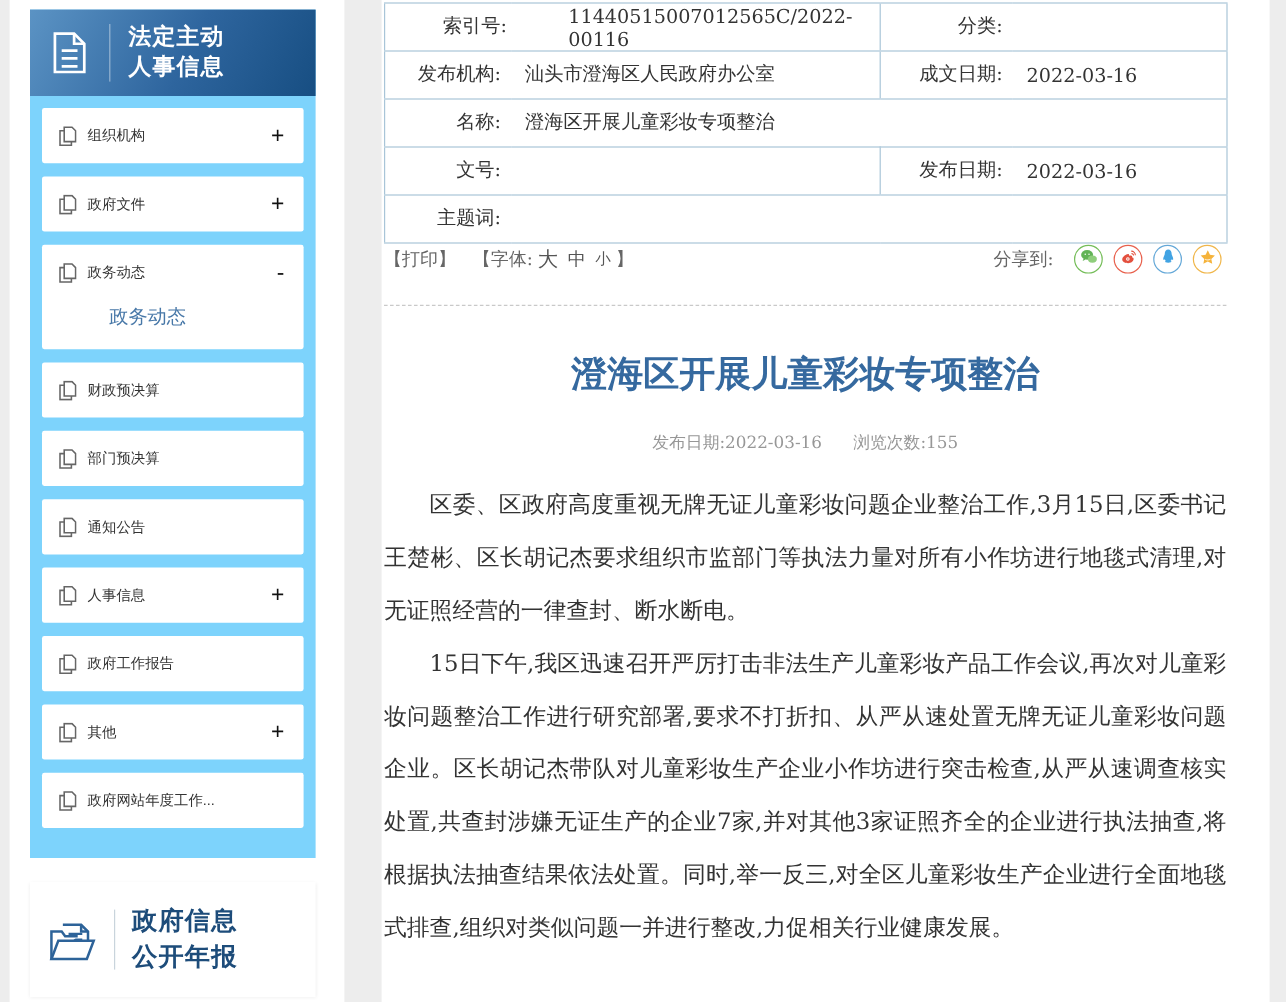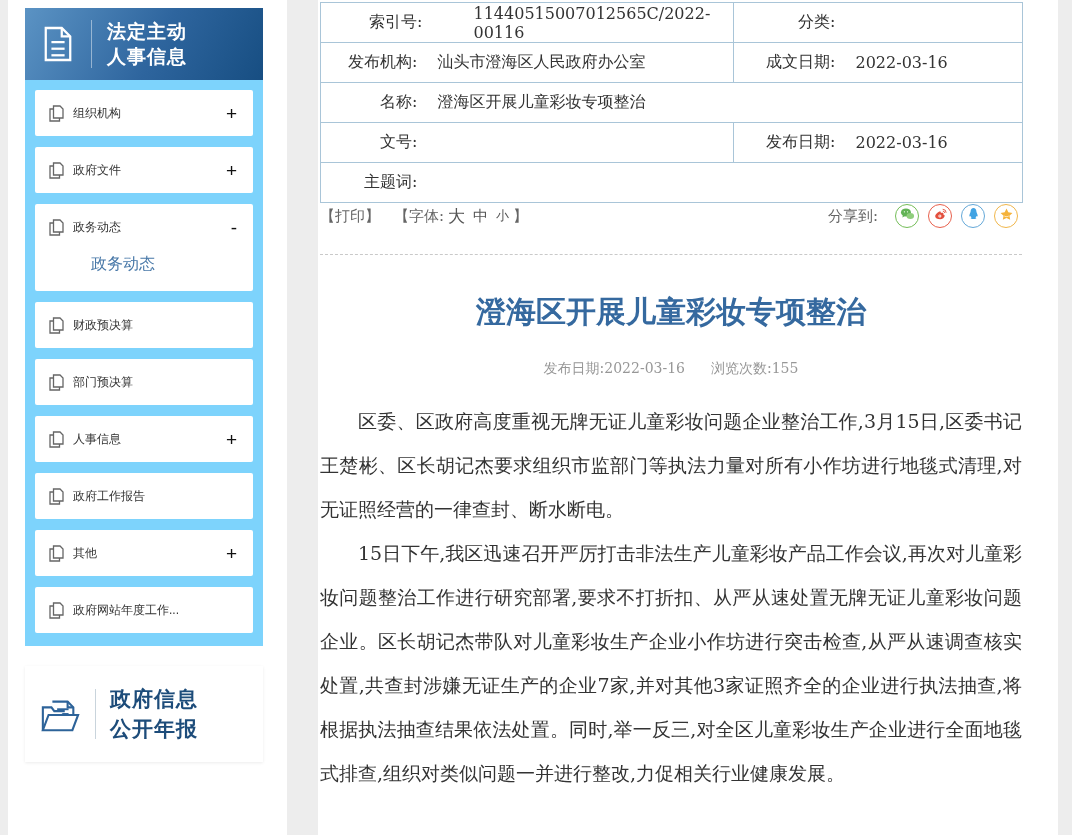--- a/index.html
+++ b/index.html
@@ -24,21 +24,21 @@
     background:linear-gradient(118deg, #5b93c4 0%, #2e659e 55%, #174e82 100%);
   }
   .hdr-icon-wrap { width:66px; display:flex; justify-content:center; align-items:center; }
   .hdr-divider { width:1px; height:48px; background:rgba(255,255,255,0.45); }
   .hdr-title {
     padding-left:15px; color:#fff; font-weight:bold;
     font-size:19px; line-height:25px; letter-spacing:1px;
   }
   .menu { list-style:none; padding:10px; }
   .menu-item { background:#fff; margin-bottom:11px; border-radius:2px; }
-  .menu-item:last-child { margin-bottom:1px; }
+  .menu-item:last-child { margin-bottom:13px; }
   .mi-row {
     height:46px; display:flex; align-items:center;
     padding:0 16px 0 14px; cursor:pointer;
   }
   .mi-icon { margin-right:9px; display:flex; align-items:center; }
   .mi-label { flex:1; font-size:12px; color:#333; }
   .mi-toggle { font-size:19px; color:#111; line-height:1; }
   .mi-sub { padding:4px 0 16px 56px; }
   .sub-link { font-size:16px; color:#4878a8; cursor:pointer; text-decoration:none; }
 
@@ -195,20 +195,32 @@
         </li>
         <li class="menu-item">
           <div class="mi-row">
             <span class="mi-icon">
               <svg width="15" height="17" viewBox="0 0 15 17">
                   <path d="M4.5 1 h6.5 l3 3 v9 h-9.5 z" fill="#fff" stroke="#666" stroke-width="1.3"></path>
                   <path d="M4.5 4 h-3.5 v12 h9.5 v-3" fill="none" stroke="#666" stroke-width="1.3"></path>
                 </svg>
             </span>
             <span class="mi-label">部门预决算</span>
+            <span class="mi-toggle"></span>
+          </div>
+        </li>
+        <li class="menu-item">
+          <div class="mi-row">
+            <span class="mi-icon">
+              <svg width="15" height="17" viewBox="0 0 15 17">
+                  <path d="M4.5 1 h6.5 l3 3 v9 h-9.5 z" fill="#fff" stroke="#666" stroke-width="1.3"></path>
+                  <path d="M4.5 4 h-3.5 v12 h9.5 v-3" fill="none" stroke="#666" stroke-width="1.3"></path>
+                </svg>
+            </span>
+            <span class="mi-label">通知公告</span>
             <span class="mi-toggle"></span>
           </div>
         </li>
         <li class="menu-item">
           <div class="mi-row">
             <span class="mi-icon">
               <svg width="15" height="17" viewBox="0 0 15 17">
                   <path d="M4.5 1 h6.5 l3 3 v9 h-9.5 z" fill="#fff" stroke="#666" stroke-width="1.3"></path>
                   <path d="M4.5 4 h-3.5 v12 h9.5 v-3" fill="none" stroke="#666" stroke-width="1.3"></path>
                 </svg>

